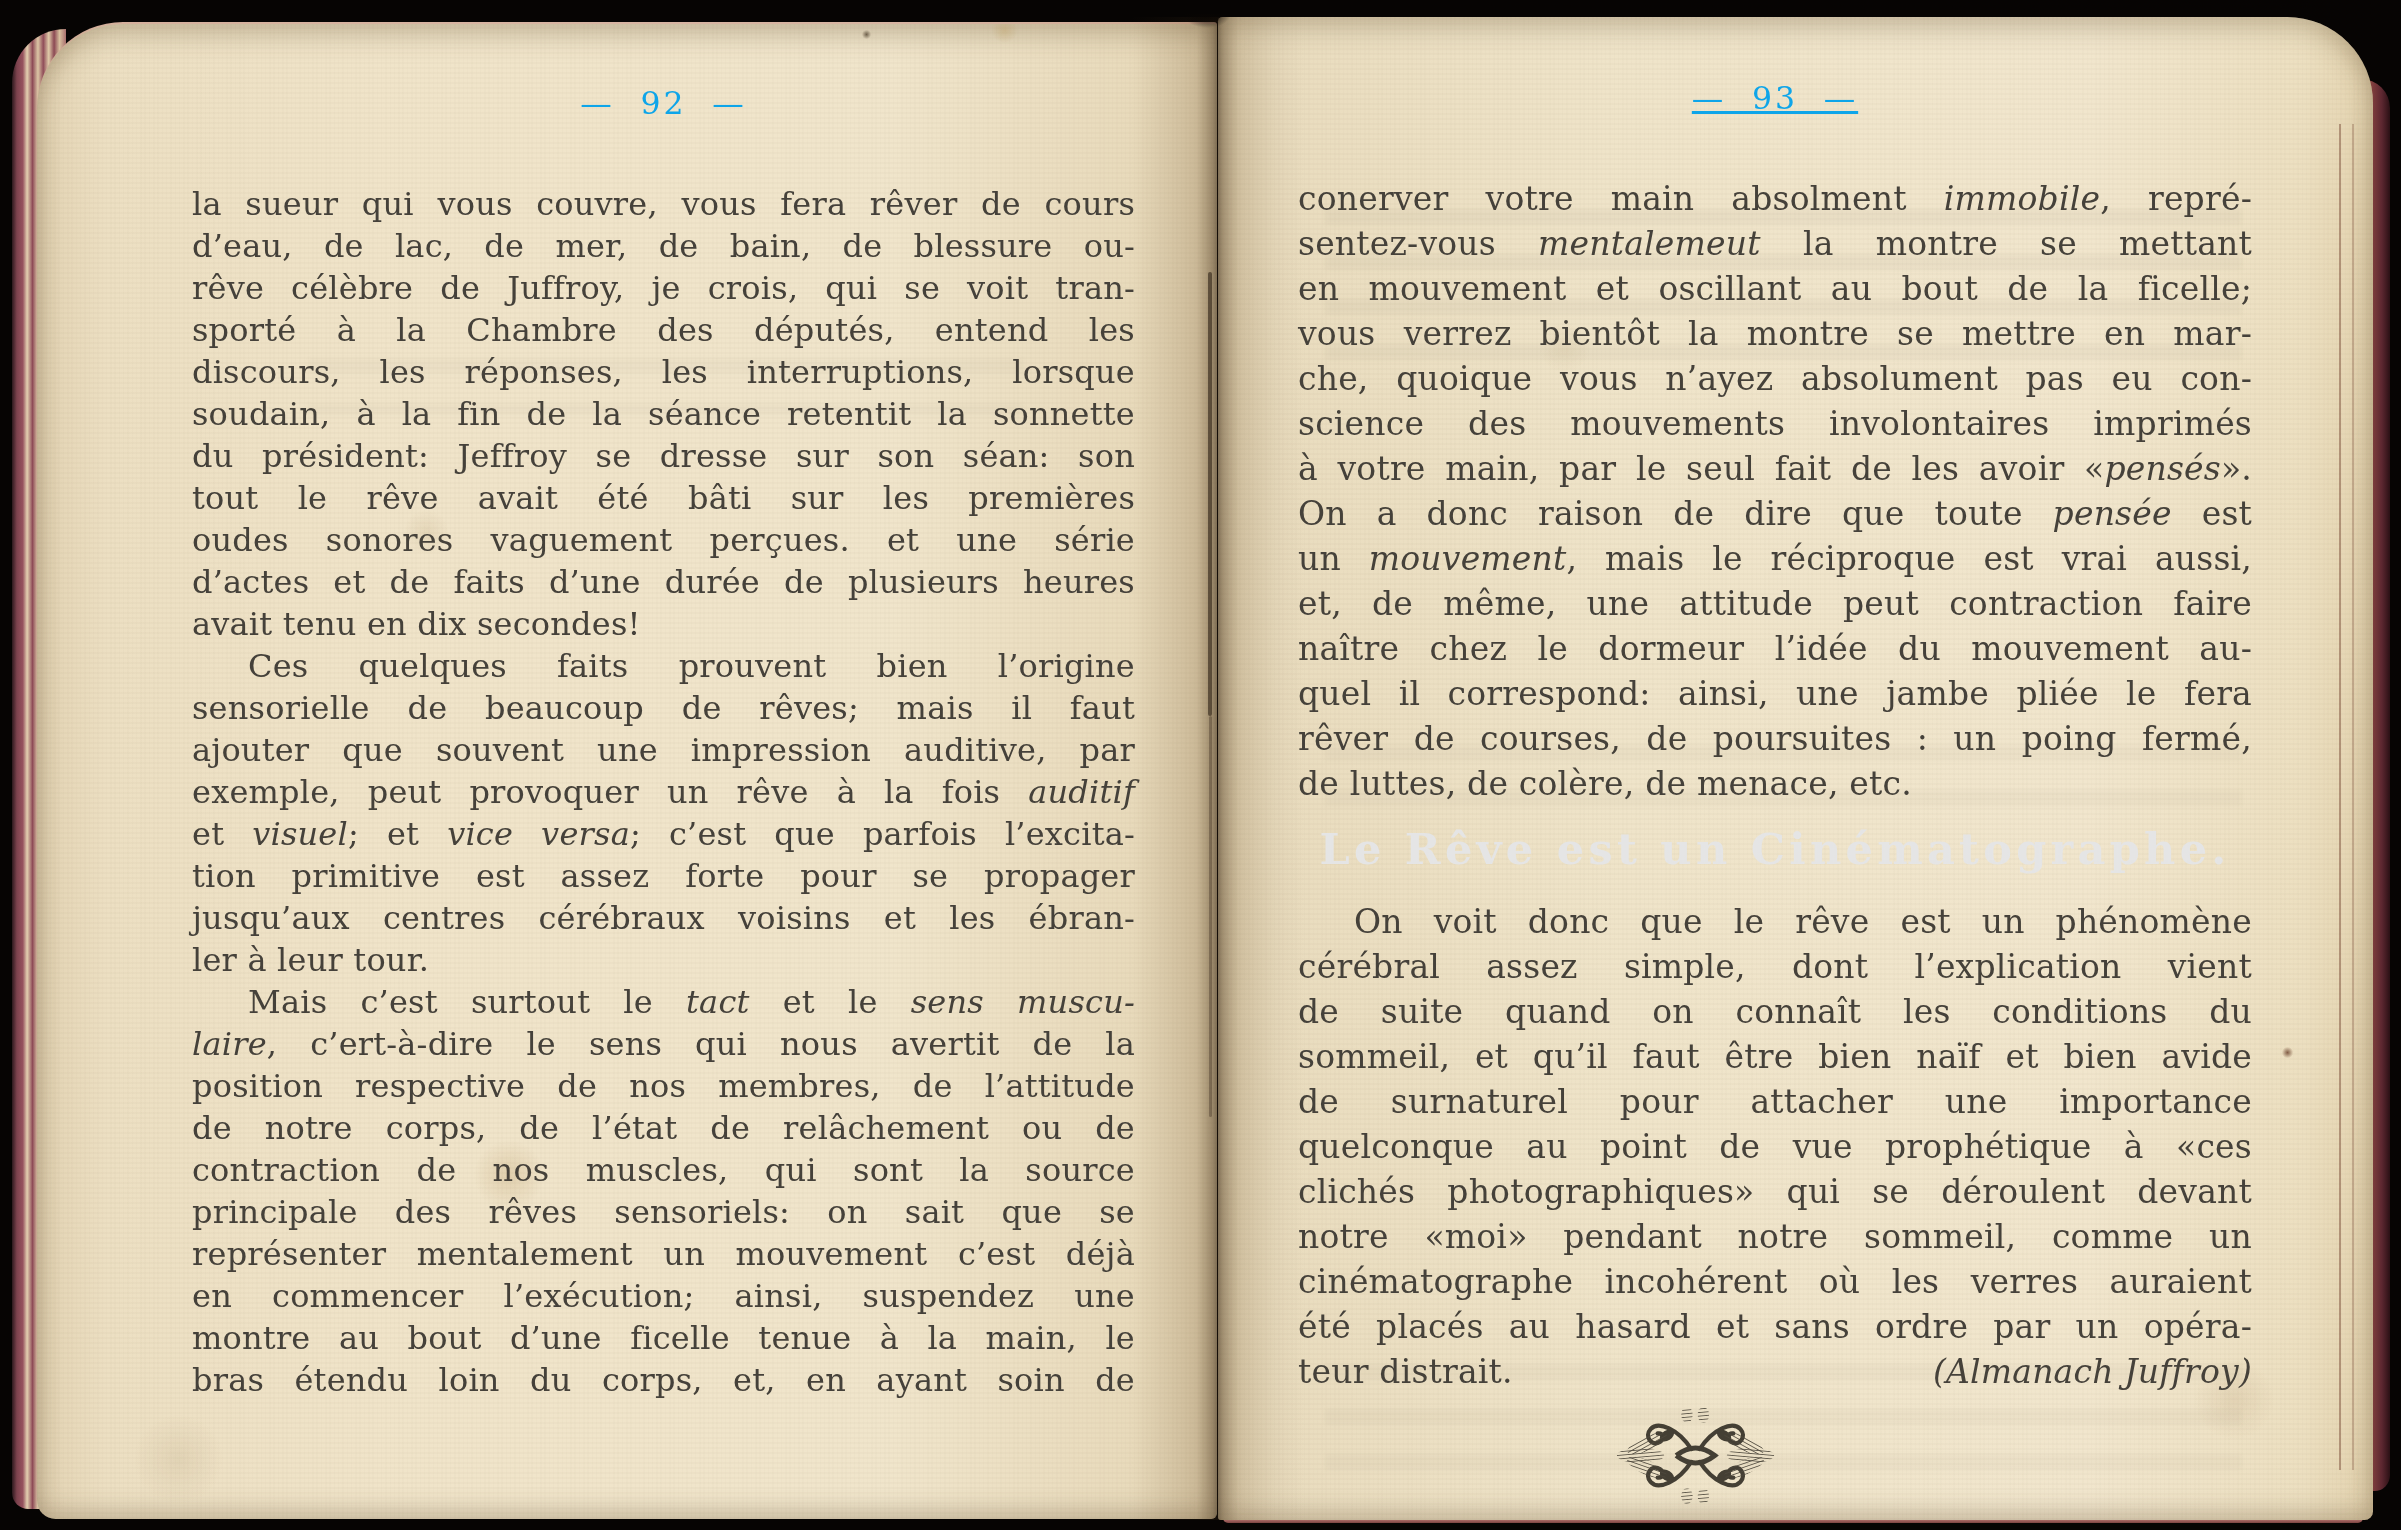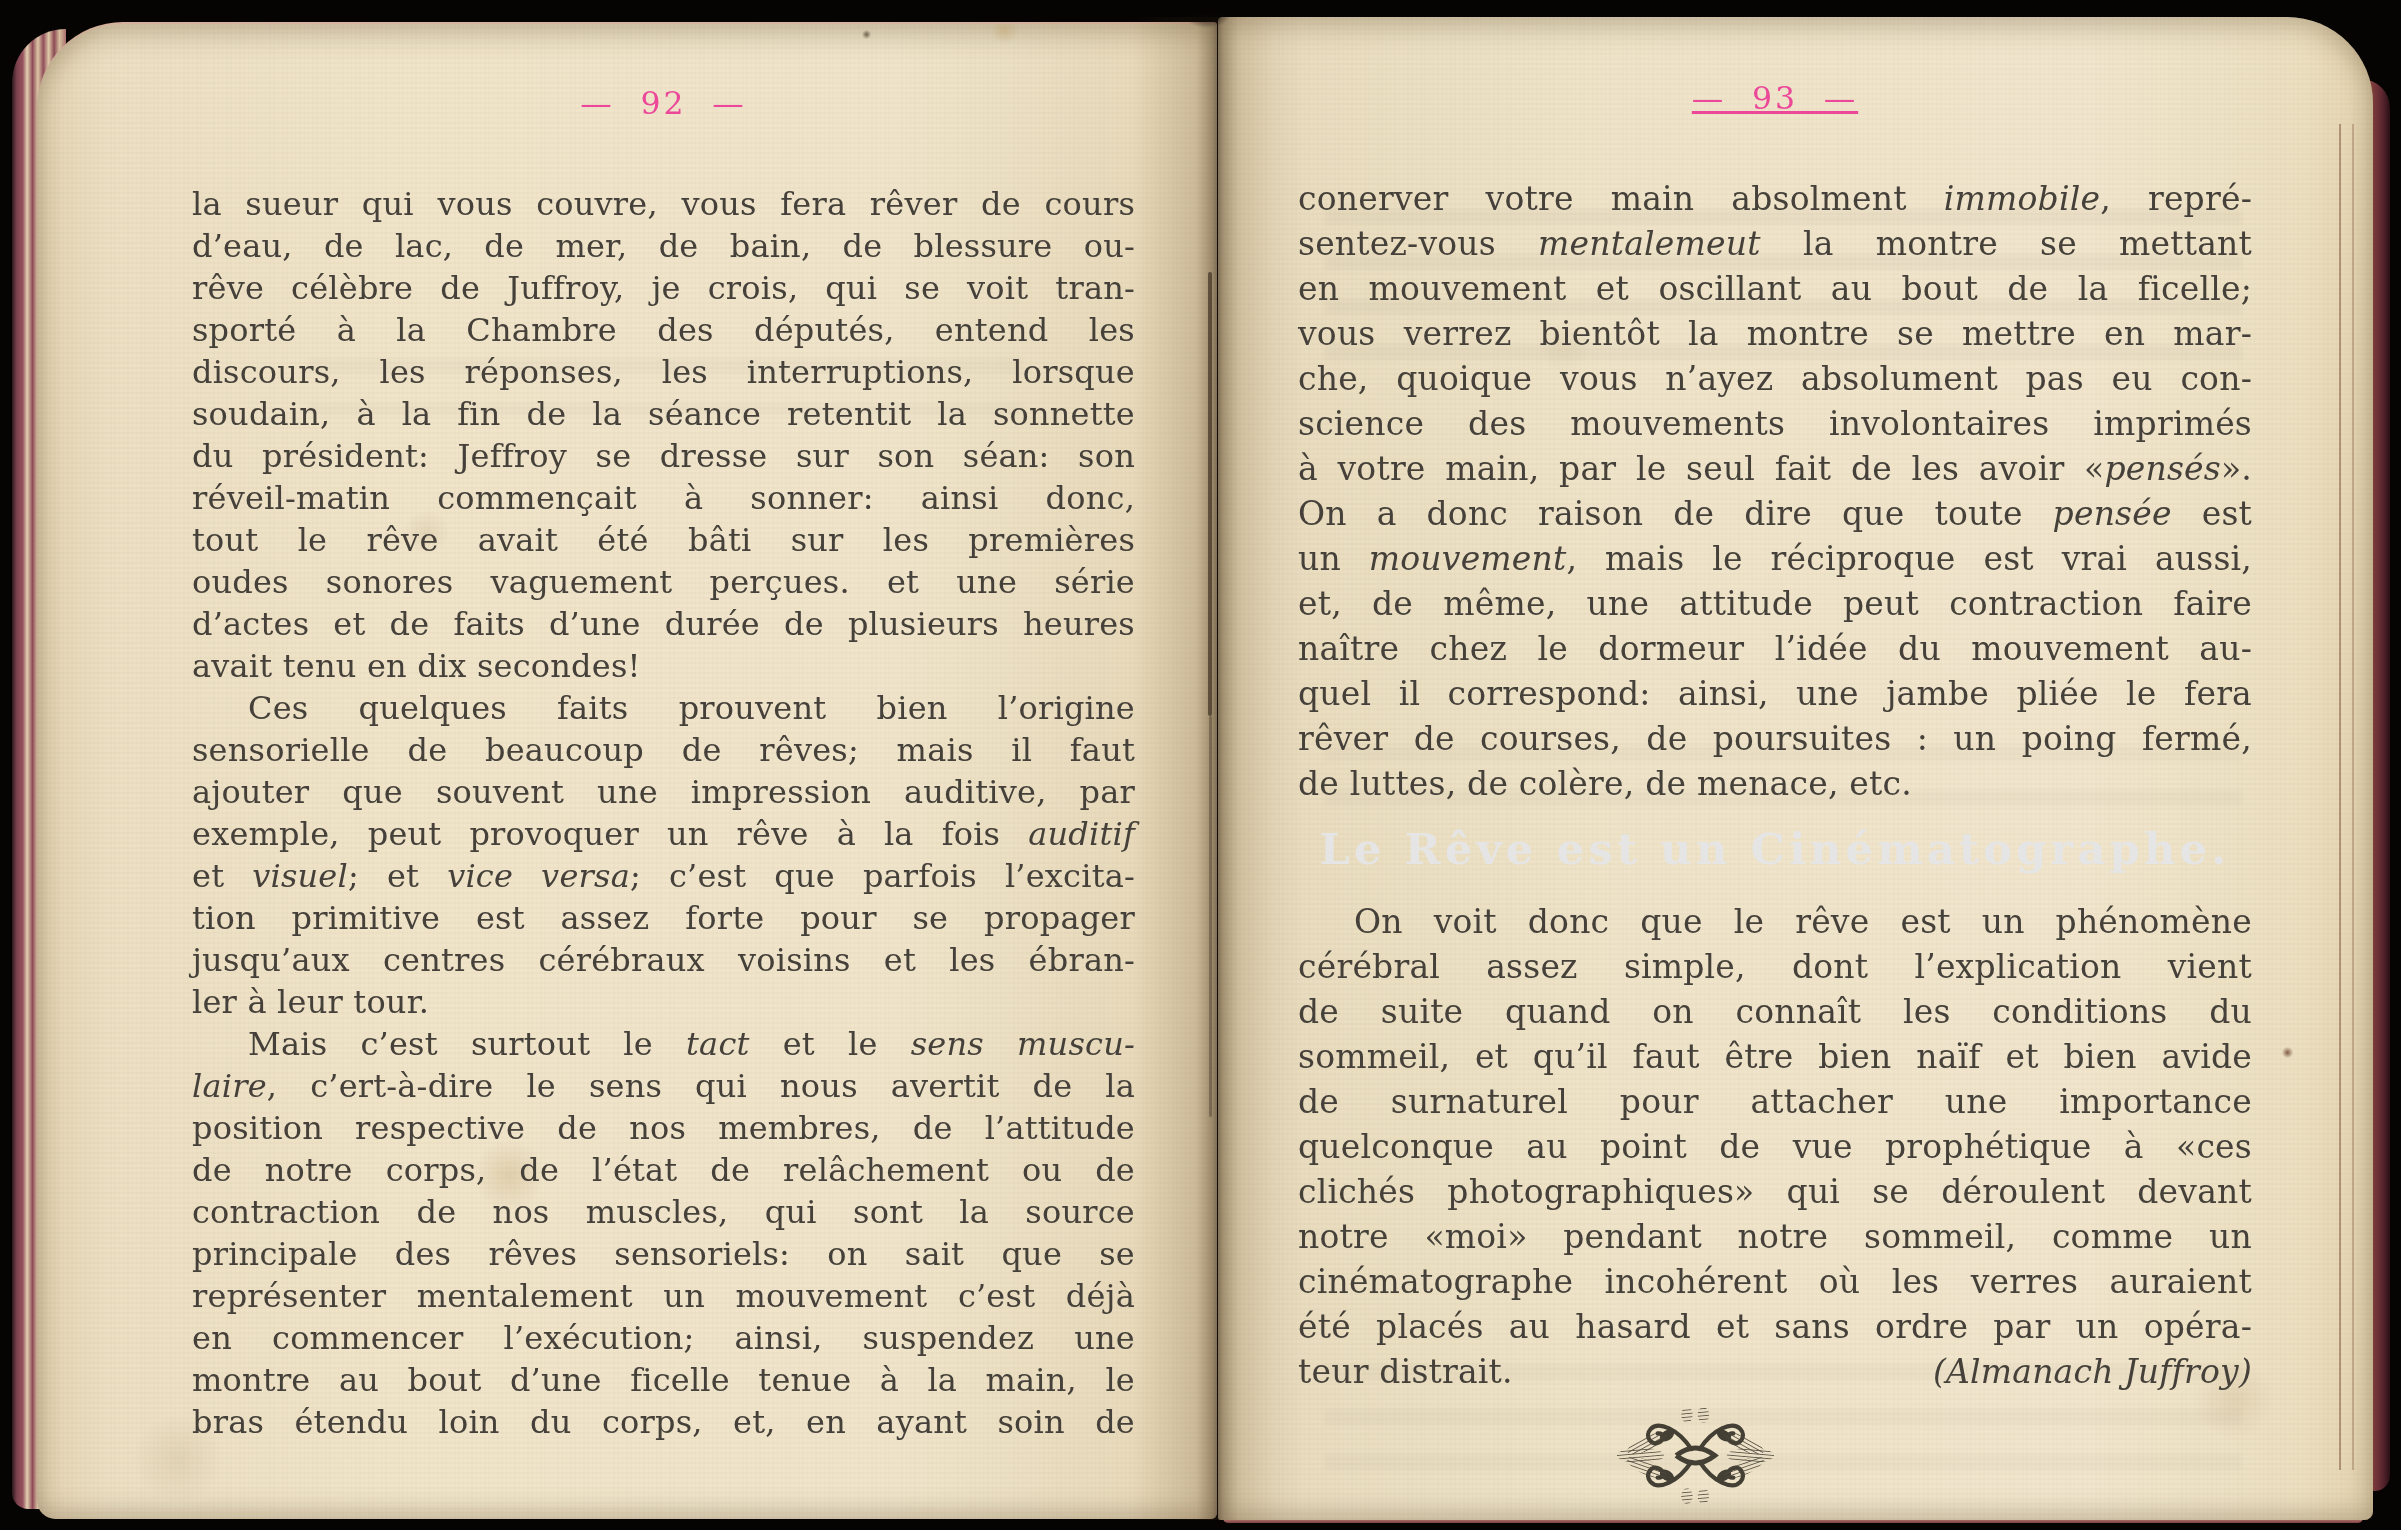--- a/index.html
+++ b/index.html
@@ -84,21 +84,21 @@
 
   
   .ghost{
     position:absolute;pointer-events:none;opacity:.55;filter:blur(2.1px);
     background:repeating-linear-gradient(180deg,rgba(125,112,88,.10) 0 15.8px,rgba(0,0,0,0) 15.8px 45px);
   }
 
   
   .pagenum{
     position:absolute;text-align:center;white-space:pre;
-    font-size:31.5px;color:#ec4899;letter-spacing:2.9px;
+    font-size:31.5px;color:#0ea5e9;letter-spacing:2.9px;
   }
   .textcol{position:absolute;color:#45413a;}
   .textcol .line{text-align:justify;text-align-last:justify;letter-spacing:0.2px;}
   .textcol .line.al{text-align-last:left;}
   .textcol .line.ind{text-indent:56px;}
   .textcol .line.split{display:flex;justify-content:space-between;text-align-last:auto;}
   #left-text{left:192px;top:183px;width:943px;font-size:32px;line-height:42px;}
   #right-text{left:1298px;top:176px;width:954px;font-size:33px;line-height:45px;}
   .heading{
     font-weight:700;font-size:43px;letter-spacing:4.3px;color:#e5e5e5;
@@ -138,21 +138,20 @@
 
   <div id="left-text" class="textcol">
       <div class="para">
         <div class="line"><span>la sueur qui vous couvre, vous fera rêver de cours</span></div>
         <div class="line"><span>d’eau, de lac, de mer, de bain, de blessure ou-</span></div>
         <div class="line"><span>rêve célèbre de Juffroy, je crois, qui se voit tran-</span></div>
         <div class="line"><span>sporté à la Chambre des députés, entend les</span></div>
         <div class="line"><span>discours, les réponses, les interruptions, lorsque</span></div>
         <div class="line"><span>soudain, à la fin de la séance retentit la sonnette</span></div>
         <div class="line"><span>du président: Jeffroy se dresse sur son séan: son</span></div>
-        <div class="line"><span>réveil-matin commençait à sonner: ainsi donc,</span></div>
         <div class="line"><span>tout le rêve avait été bâti sur les premières</span></div>
         <div class="line"><span>oudes sonores vaguement perçues. et une série</span></div>
         <div class="line"><span>d’actes et de faits d’une durée de plusieurs heures</span></div>
         <div class="line al"><span>avait tenu en dix secondes!</span></div>
       </div>
       <div class="para">
         <div class="line ind"><span>Ces quelques faits prouvent bien l’origine</span></div>
         <div class="line"><span>sensorielle de beaucoup de rêves; mais il faut</span></div>
         <div class="line"><span>ajouter que souvent une impression auditive, par</span></div>
         <div class="line"><span>exemple, peut provoquer un rêve à la fois </span><i>auditif</i></div>

